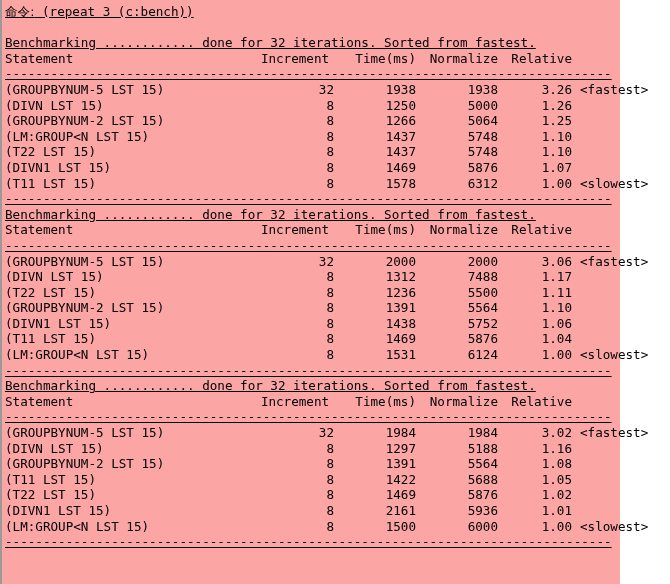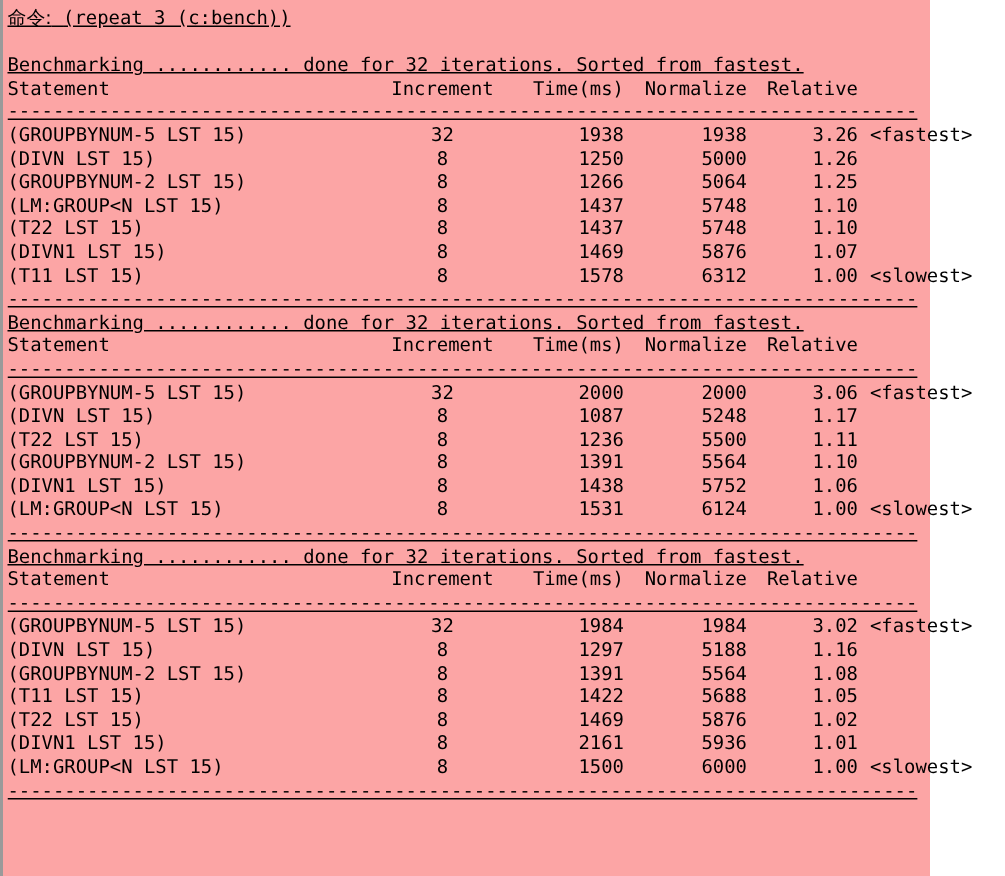--- a/index.html
+++ b/index.html
@@ -56,21 +56,21 @@
 
   .row {
     display: block;
     white-space: pre;
     height: 15.6px;
     line-height: 15.6px;
   }
 
   
   .c-stmt   { display:inline-block; width: 251px; }
-  .c-inc    { display:inline-block; width: 78px;  text-align: center; }
+  .c-inc    { display:inline-block; width: 78px;  text-align: right; }
   .c-time   { display:inline-block; width: 82px;  text-align: right; }
   .c-norm   { display:inline-block; width: 82px;  text-align: right; }
   .c-rel    { display:inline-block; width: 74px;  text-align: right; }
   .c-note   { display:inline-block; padding-left: 8px; }
 
   .h-stmt   { display:inline-block; width: 251px; }
   .h-inc    { display:inline-block; width: 78px;  text-align: center; }
   .h-time   { display:inline-block; width: 82px;  text-align: right; }
   .h-norm   { display:inline-block; width: 82px;  text-align: right; }
   .h-rel    { display:inline-block; width: 74px;  text-align: right; }
@@ -96,24 +96,25 @@
         <div class="line row"><span class="c-stmt">(T22 LST 15)</span><span class="c-inc">8</span><span class="c-time">1437</span><span class="c-norm">5748</span><span class="c-rel">1.10</span><span class="c-note"></span></div>
         <div class="line row"><span class="c-stmt">(DIVN1 LST 15)</span><span class="c-inc">8</span><span class="c-time">1469</span><span class="c-norm">5876</span><span class="c-rel">1.07</span><span class="c-note"></span></div>
         <div class="line row"><span class="c-stmt">(T11 LST 15)</span><span class="c-inc">8</span><span class="c-time">1578</span><span class="c-norm">6312</span><span class="c-rel">1.00</span><span class="c-note">&lt;slowest&gt;</span></div>
         <div class="line rule">--------------------------------------------------------------------------------</div>
       </div>
       <div class="benchmark-block">
         <div class="line">Benchmarking ............ done for 32 iterations. Sorted from fastest.</div>
         <div class="line"><span class="h-stmt">Statement</span><span class="h-inc">Increment</span><span class="h-time">Time(ms)</span><span class="h-norm">Normalize</span><span class="h-rel">Relative</span></div>
         <div class="line rule">--------------------------------------------------------------------------------</div>
         <div class="line row"><span class="c-stmt">(GROUPBYNUM-5 LST 15)</span><span class="c-inc">32</span><span class="c-time">2000</span><span class="c-norm">2000</span><span class="c-rel">3.06</span><span class="c-note">&lt;fastest&gt;</span></div>
-        <div class="line row"><span class="c-stmt">(DIVN LST 15)</span><span class="c-inc">8</span><span class="c-time">1087</span><span class="c-norm">5248</span><span class="c-rel">1.17</span><span class="c-note"></span></div>
+        <div class="line row"><span class="c-stmt">(DIVN LST 15)</span><span class="c-inc">8</span><span class="c-time">1312</span><span class="c-norm">7488</span><span class="c-rel">1.17</span><span class="c-note"></span></div>
         <div class="line row"><span class="c-stmt">(T22 LST 15)</span><span class="c-inc">8</span><span class="c-time">1236</span><span class="c-norm">5500</span><span class="c-rel">1.11</span><span class="c-note"></span></div>
         <div class="line row"><span class="c-stmt">(GROUPBYNUM-2 LST 15)</span><span class="c-inc">8</span><span class="c-time">1391</span><span class="c-norm">5564</span><span class="c-rel">1.10</span><span class="c-note"></span></div>
         <div class="line row"><span class="c-stmt">(DIVN1 LST 15)</span><span class="c-inc">8</span><span class="c-time">1438</span><span class="c-norm">5752</span><span class="c-rel">1.06</span><span class="c-note"></span></div>
+        <div class="line row"><span class="c-stmt">(T11 LST 15)</span><span class="c-inc">8</span><span class="c-time">1469</span><span class="c-norm">5876</span><span class="c-rel">1.04</span><span class="c-note"></span></div>
         <div class="line row"><span class="c-stmt">(LM:GROUP&lt;N LST 15)</span><span class="c-inc">8</span><span class="c-time">1531</span><span class="c-norm">6124</span><span class="c-rel">1.00</span><span class="c-note">&lt;slowest&gt;</span></div>
         <div class="line rule">--------------------------------------------------------------------------------</div>
       </div>
       <div class="benchmark-block">
         <div class="line">Benchmarking ............ done for 32 iterations. Sorted from fastest.</div>
         <div class="line"><span class="h-stmt">Statement</span><span class="h-inc">Increment</span><span class="h-time">Time(ms)</span><span class="h-norm">Normalize</span><span class="h-rel">Relative</span></div>
         <div class="line rule">--------------------------------------------------------------------------------</div>
         <div class="line row"><span class="c-stmt">(GROUPBYNUM-5 LST 15)</span><span class="c-inc">32</span><span class="c-time">1984</span><span class="c-norm">1984</span><span class="c-rel">3.02</span><span class="c-note">&lt;fastest&gt;</span></div>
         <div class="line row"><span class="c-stmt">(DIVN LST 15)</span><span class="c-inc">8</span><span class="c-time">1297</span><span class="c-norm">5188</span><span class="c-rel">1.16</span><span class="c-note"></span></div>
         <div class="line row"><span class="c-stmt">(GROUPBYNUM-2 LST 15)</span><span class="c-inc">8</span><span class="c-time">1391</span><span class="c-norm">5564</span><span class="c-rel">1.08</span><span class="c-note"></span></div>

